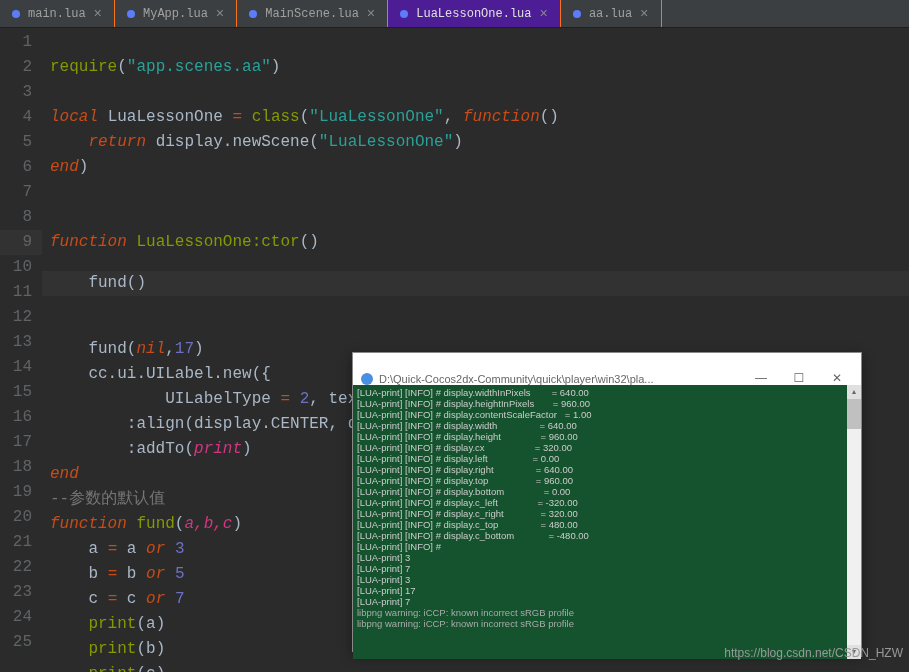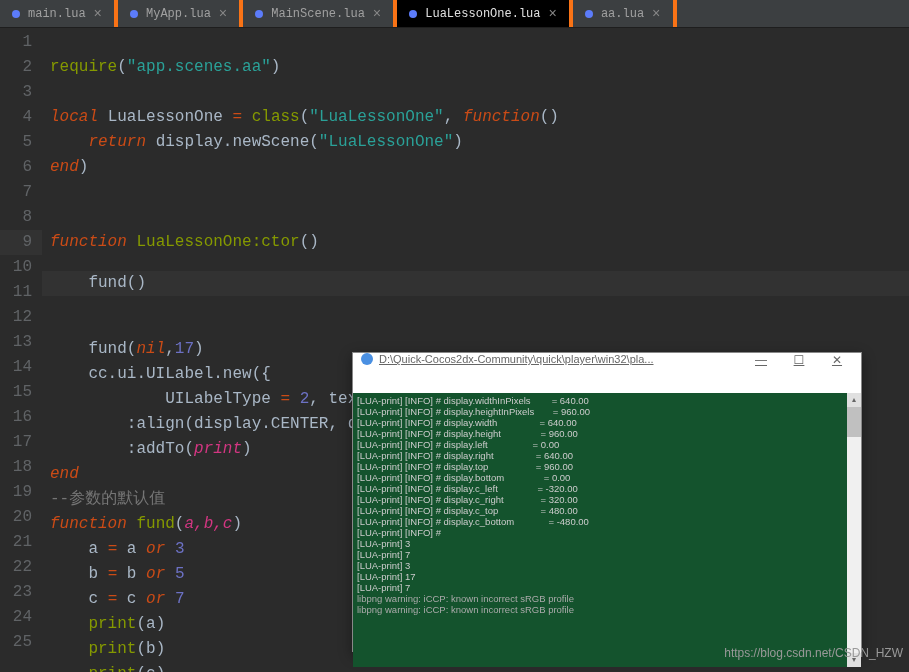--- a/index.html
+++ b/index.html
@@ -17,26 +17,26 @@
       background: #3c3f41;
       height: 28px;
       border-bottom: 1px solid #1e1e1e;
     }
     .tab {
       display: flex;
       align-items: center;
       padding: 0 12px;
       color: #a0a0a0;
       font-size: 12px;
-      border-right: 4px solid #f97316;
+      border-right: 1px solid #f97316;
       cursor: pointer;
       gap: 8px;
     }
     .tab.active {
-      background: #000000;
+      background: #4c1d95;
       color: #e0e0e0;
     }
     .tab-close {
       font-size: 14px;
       color: #888;
     }
     .tab-icon {
       width: 8px;
       height: 8px;
       border-radius: 50%;
@@ -90,29 +90,28 @@
       top: 352px;
       left: 352px;
       width: 510px;
       height: 300px;
       background: #fff;
       border: 1px solid #888;
       box-shadow: 0 4px 12px rgba(0,0,0,0.4);
     }
     .console-title {
       display: flex;
-      align-items: flex-start;
-      height: 40px;
+      align-items: flex-end;
+      height: 32px;
       background: #fff;
       padding: 0 8px;
       font-family: 'Segoe UI', sans-serif;
       font-size: 11px;
       color: #666;
       gap: 6px;
-      text-decoration: underline;
     }
     .console-icon {
       width: 12px;
       height: 12px;
       background: #4a90e2;
       border-radius: 50%;
     }
     .console-title-text { flex: 1; overflow: hidden; text-overflow: ellipsis; white-space: nowrap; }
     .win-btn { width: 32px; text-align: center; color: #666; font-size: 12px; }
     .console-body {
@@ -255,22 +254,24 @@
     <span class="console-icon"></span>
     <span class="console-title-text">D:\Quick-Cocos2dx-Community\quick\player\win32\pla...</span>
     <span class="win-btn">—</span>
     <span class="win-btn">☐</span>
     <span class="win-btn">✕</span>
   </div>
   <div class="console-body">
     <div id="console-lines">
         <div class="cline">[LUA-print] [INFO] # display.widthInPixels        = 640.00</div>
         <div class="cline">[LUA-print] [INFO] # display.heightInPixels       = 960.00</div>
+        <div class="cline">[LUA-print] [INFO] # display.contentScaleFactor   = 1.00</div>
         <div class="cline">[LUA-print] [INFO] # display.width                = 640.00</div>
         <div class="cline">[LUA-print] [INFO] # display.height               = 960.00</div>
+        <div class="cline">[LUA-print] [INFO] # display.cx                   = 320.00</div>
         <div class="cline">[LUA-print] [INFO] # display.left                 = 0.00</div>
         <div class="cline">[LUA-print] [INFO] # display.right                = 640.00</div>
         <div class="cline">[LUA-print] [INFO] # display.top                  = 960.00</div>
         <div class="cline">[LUA-print] [INFO] # display.bottom               = 0.00</div>
         <div class="cline">[LUA-print] [INFO] # display.c_left               = -320.00</div>
         <div class="cline">[LUA-print] [INFO] # display.c_right              = 320.00</div>
         <div class="cline">[LUA-print] [INFO] # display.c_top                = 480.00</div>
         <div class="cline">[LUA-print] [INFO] # display.c_bottom             = -480.00</div>
         <div class="cline">[LUA-print] [INFO] #</div>
         <div class="cline">[LUA-print] 3</div>

